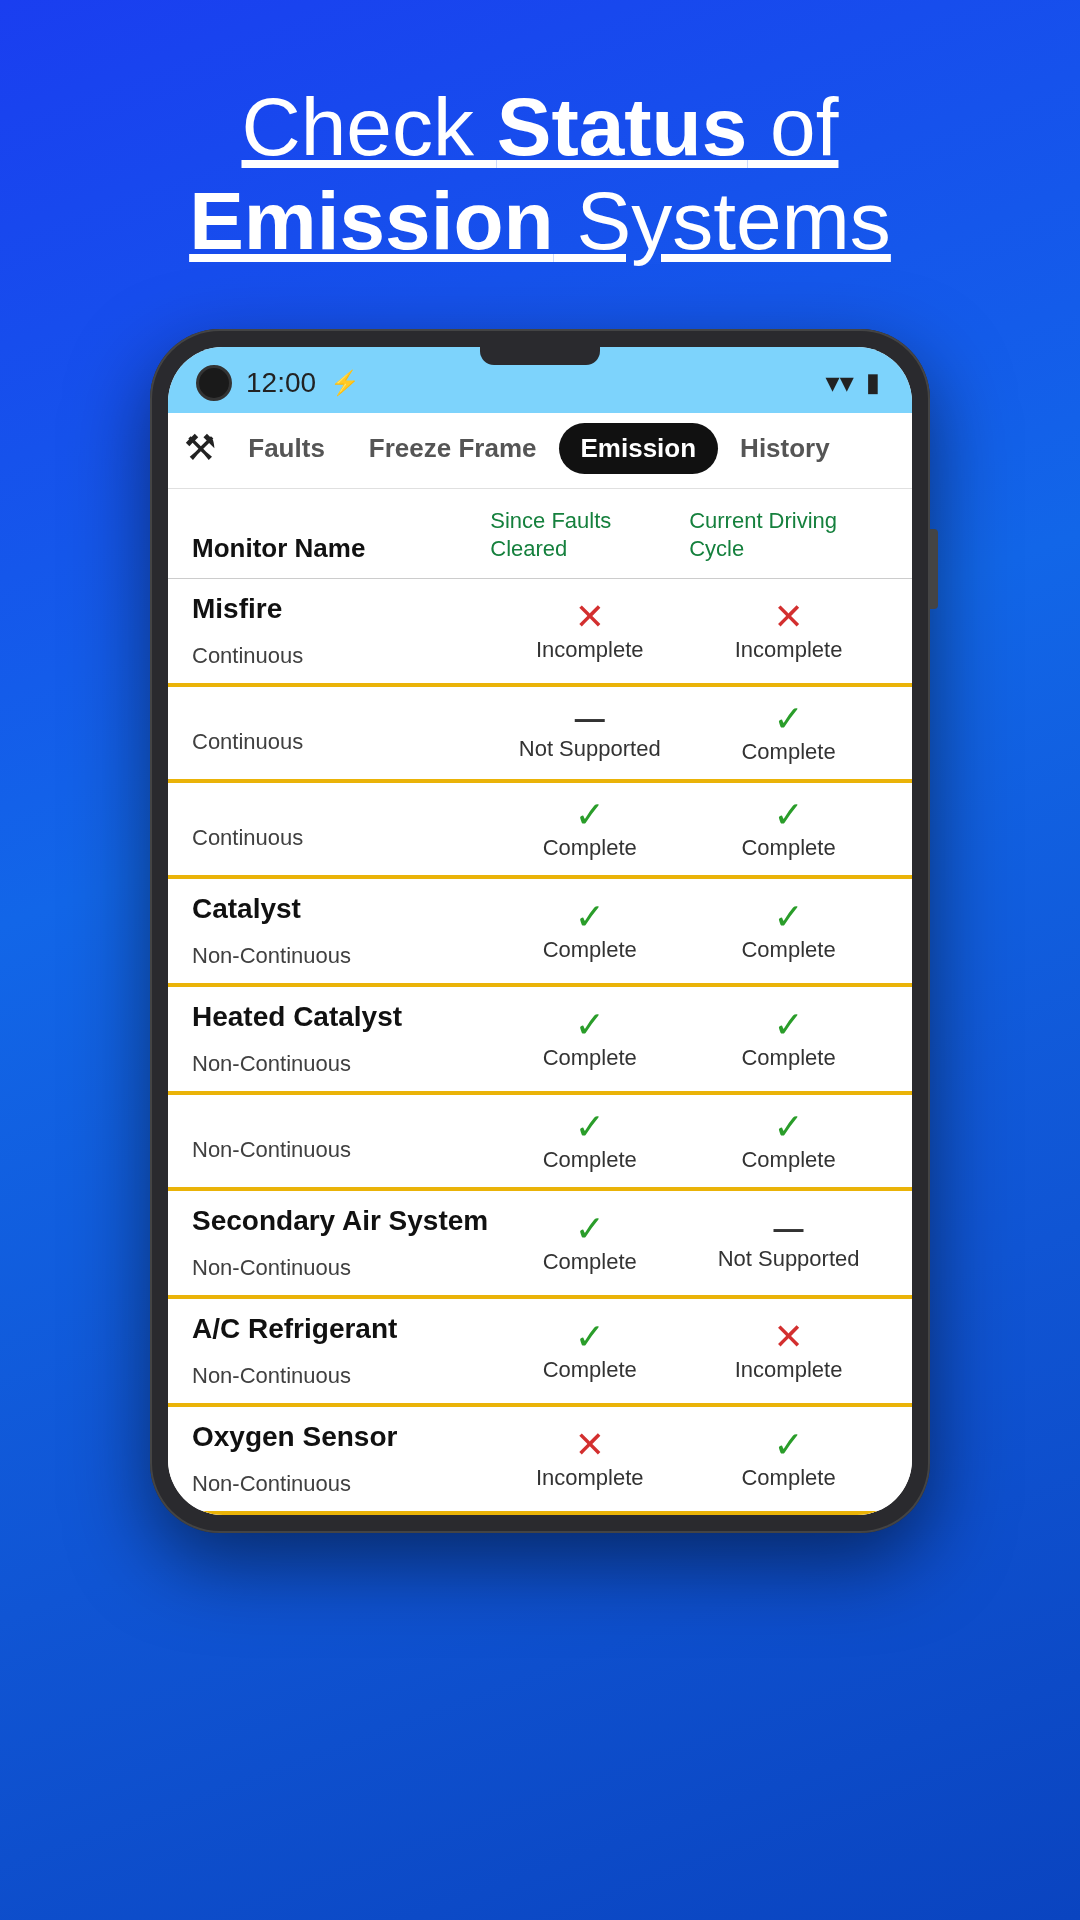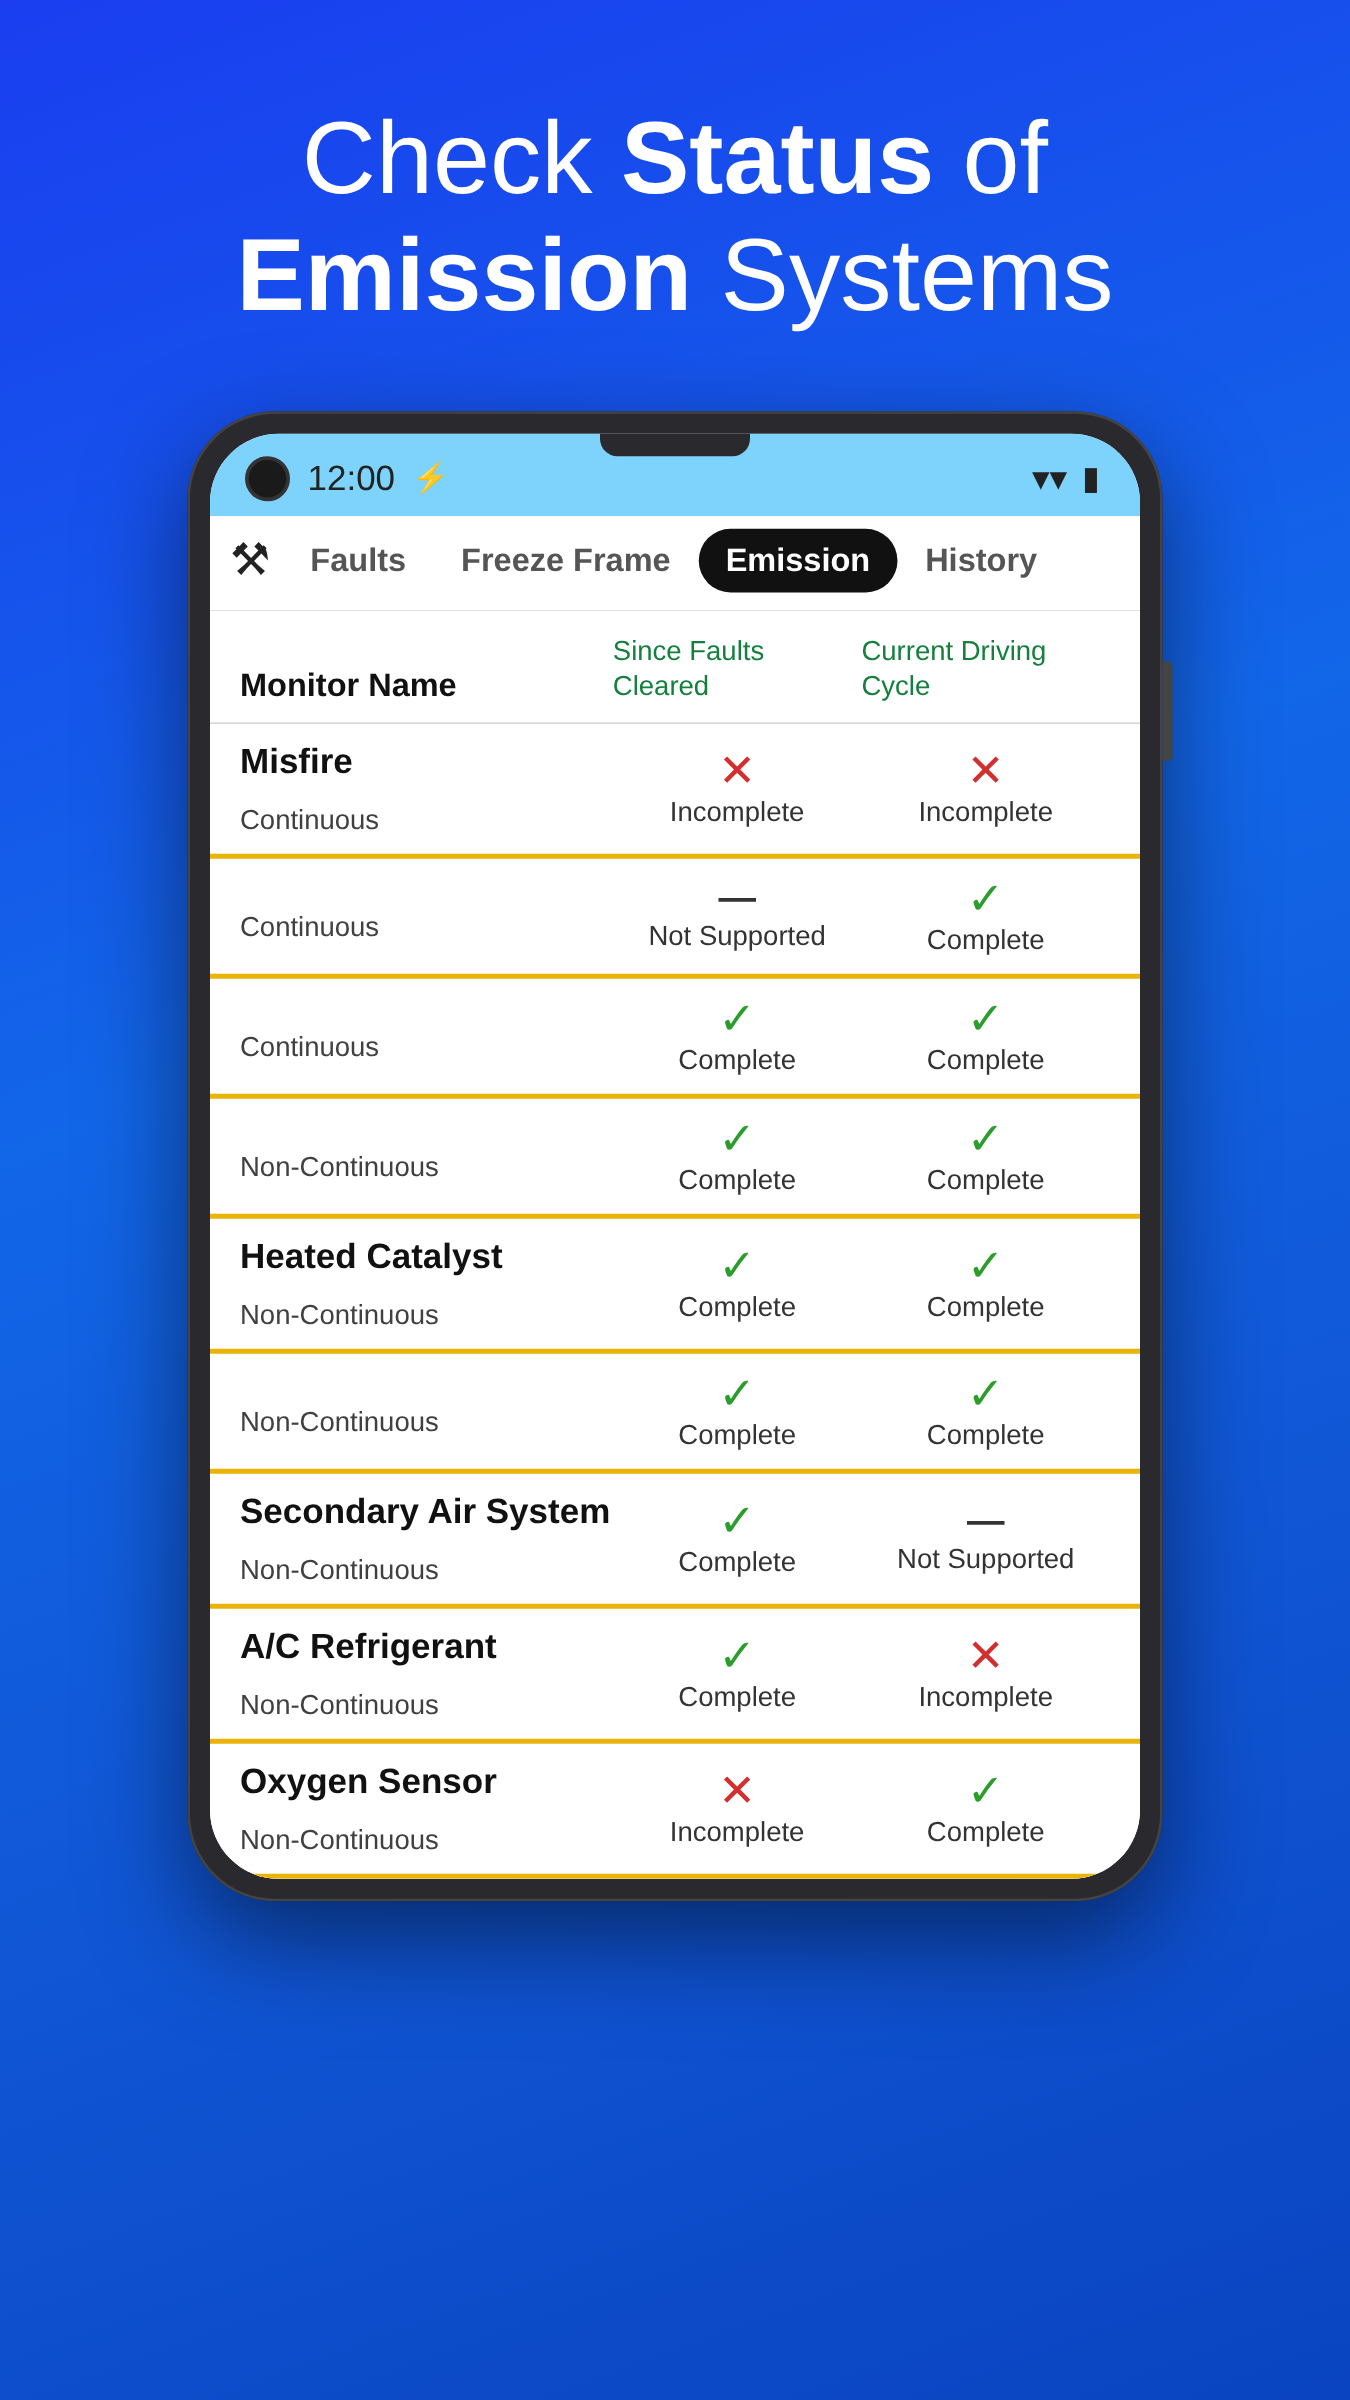--- a/index.html
+++ b/index.html
@@ -16,20 +16,21 @@
     }
 
     .hero-title {
       color: white;
       font-size: 82px;
       font-weight: 400;
       text-align: center;
       margin-top: 80px;
       line-height: 1.15;
       padding: 0 60px;
+      text-decoration: underline;
     }
 
     .hero-title strong {
       font-weight: 800;
     }
 
     .phone-wrapper {
       margin-top: 60px;
       width: 780px;
       position: relative;
@@ -300,20 +301,21 @@
         <span class="status-icon complete">✓</span>
         <span class="status-label">Complete</span>
       </div>
       <div class="status-cell">
         <span class="status-icon complete">✓</span>
         <span class="status-label">Complete</span>
       </div>
     </div>
             <div class="table-row">
       <div class="row-name">
+        <span class="monitor-name">Catalyst</span>
         <span class="monitor-type">Non-Continuous</span>
       </div>
       <div class="status-cell">
         <span class="status-icon complete">✓</span>
         <span class="status-label">Complete</span>
       </div>
       <div class="status-cell">
         <span class="status-icon complete">✓</span>
         <span class="status-label">Complete</span>
       </div>

